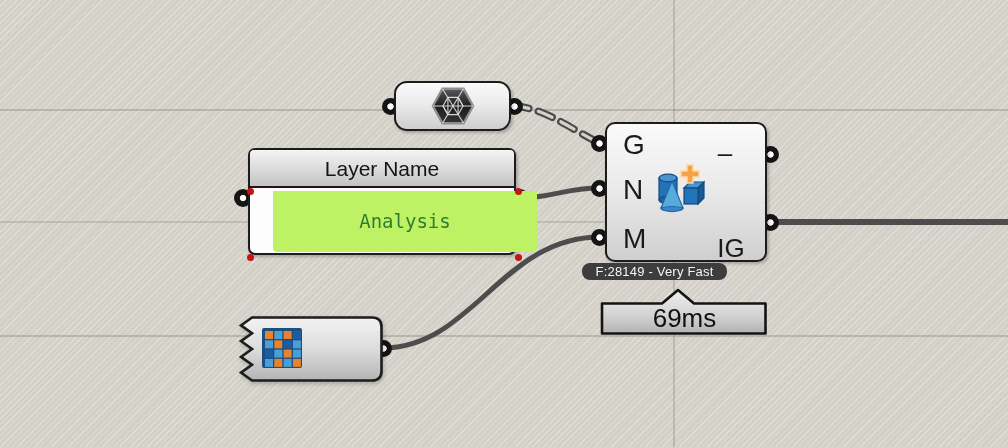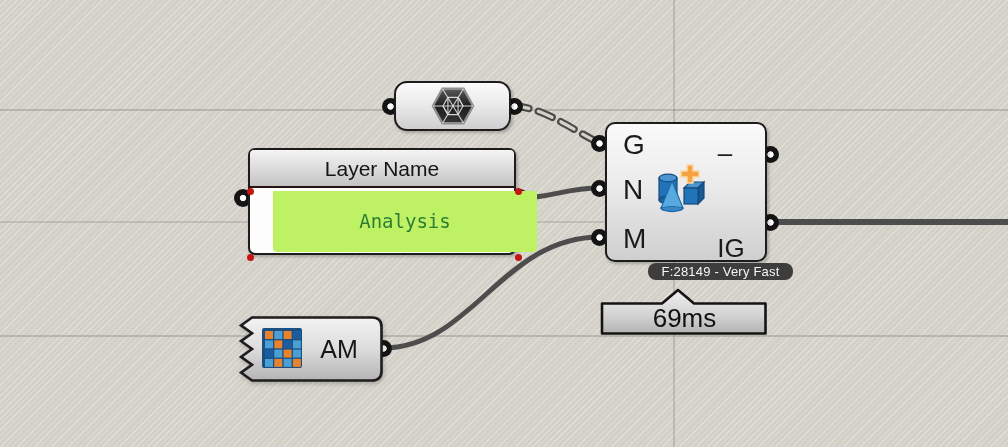--- a/index.html
+++ b/index.html
@@ -51,21 +51,21 @@
   
   #node-am{position:absolute;left:236px;top:313px;z-index:3;filter:drop-shadow(1.5px 2px 2px rgba(0,0,0,0.22));}
   #am-label{position:absolute;left:304px;top:333px;width:70px;height:32px;line-height:32px;
     text-align:center;font-size:25px;color:#161616;z-index:4;}
   
   #node-main{left:605px;top:122px;width:162px;height:140px;border-radius:10px;}
   .in-label{position:absolute;left:16px;transform:translateY(-50%);font-size:28px;color:#1a1a1a;}
   .out-label{position:absolute;transform:translate(-50%,-50%);font-size:26px;color:#1a1a1a;}
   #main-icon{position:absolute;left:46px;top:40px;}
   #main-tooltip{
-    position:absolute;left:648px;top:263px;width:145px;height:17px;z-index:4;
+    position:absolute;left:582px;top:263px;width:145px;height:17px;z-index:4;
     background:#3d3d3d;border-radius:8px;color:#f5f5f5;font-size:13px;
     text-align:center;line-height:17px;letter-spacing:0.2px;
   }
   
   #callout{position:absolute;left:598px;top:286px;z-index:4;}
   #runtime-label{
     position:absolute;left:602px;top:302px;width:165px;height:33px;z-index:5;
     text-align:center;line-height:33px;font-size:26px;color:#111;
   }
 </style>
@@ -162,21 +162,20 @@
         <rect x="38.3" y="36.6" width="8" height="8" fill="#4a9fd4"></rect>
         <rect x="47.6" y="36.6" width="8" height="8" fill="#e8822d"></rect>
         <rect x="56.9" y="36.6" width="8" height="8" fill="#4a9fd4"></rect>
         <rect x="29" y="45.9" width="8" height="8" fill="#4a9fd4"></rect>
         <rect x="38.3" y="45.9" width="8" height="8" fill="#e8822d"></rect>
         <rect x="47.6" y="45.9" width="8" height="8" fill="#4a9fd4"></rect>
         <rect x="56.9" y="45.9" width="8" height="8" fill="#e8822d"></rect>
       </g>
     </g>
   </svg>
-  <div id="am-label">AM</div>
 
   <div class="node" id="node-main">
     <span class="in-label" style="top:21px;">G</span>
     <span class="in-label" style="top:66px;">N</span>
     <span class="in-label" style="top:115px;">M</span>
     <span class="out-label" style="left:118px;top:29px;">–</span>
     <span class="out-label" style="left:124px;top:100px;margin-top:24px;">IG</span>
     <svg id="main-icon" width="52" height="52" viewBox="0 0 52 52">
 
       <rect x="6" y="14" width="18" height="22" fill="#2273b8" stroke="#14497c" stroke-width="1.2"></rect>

